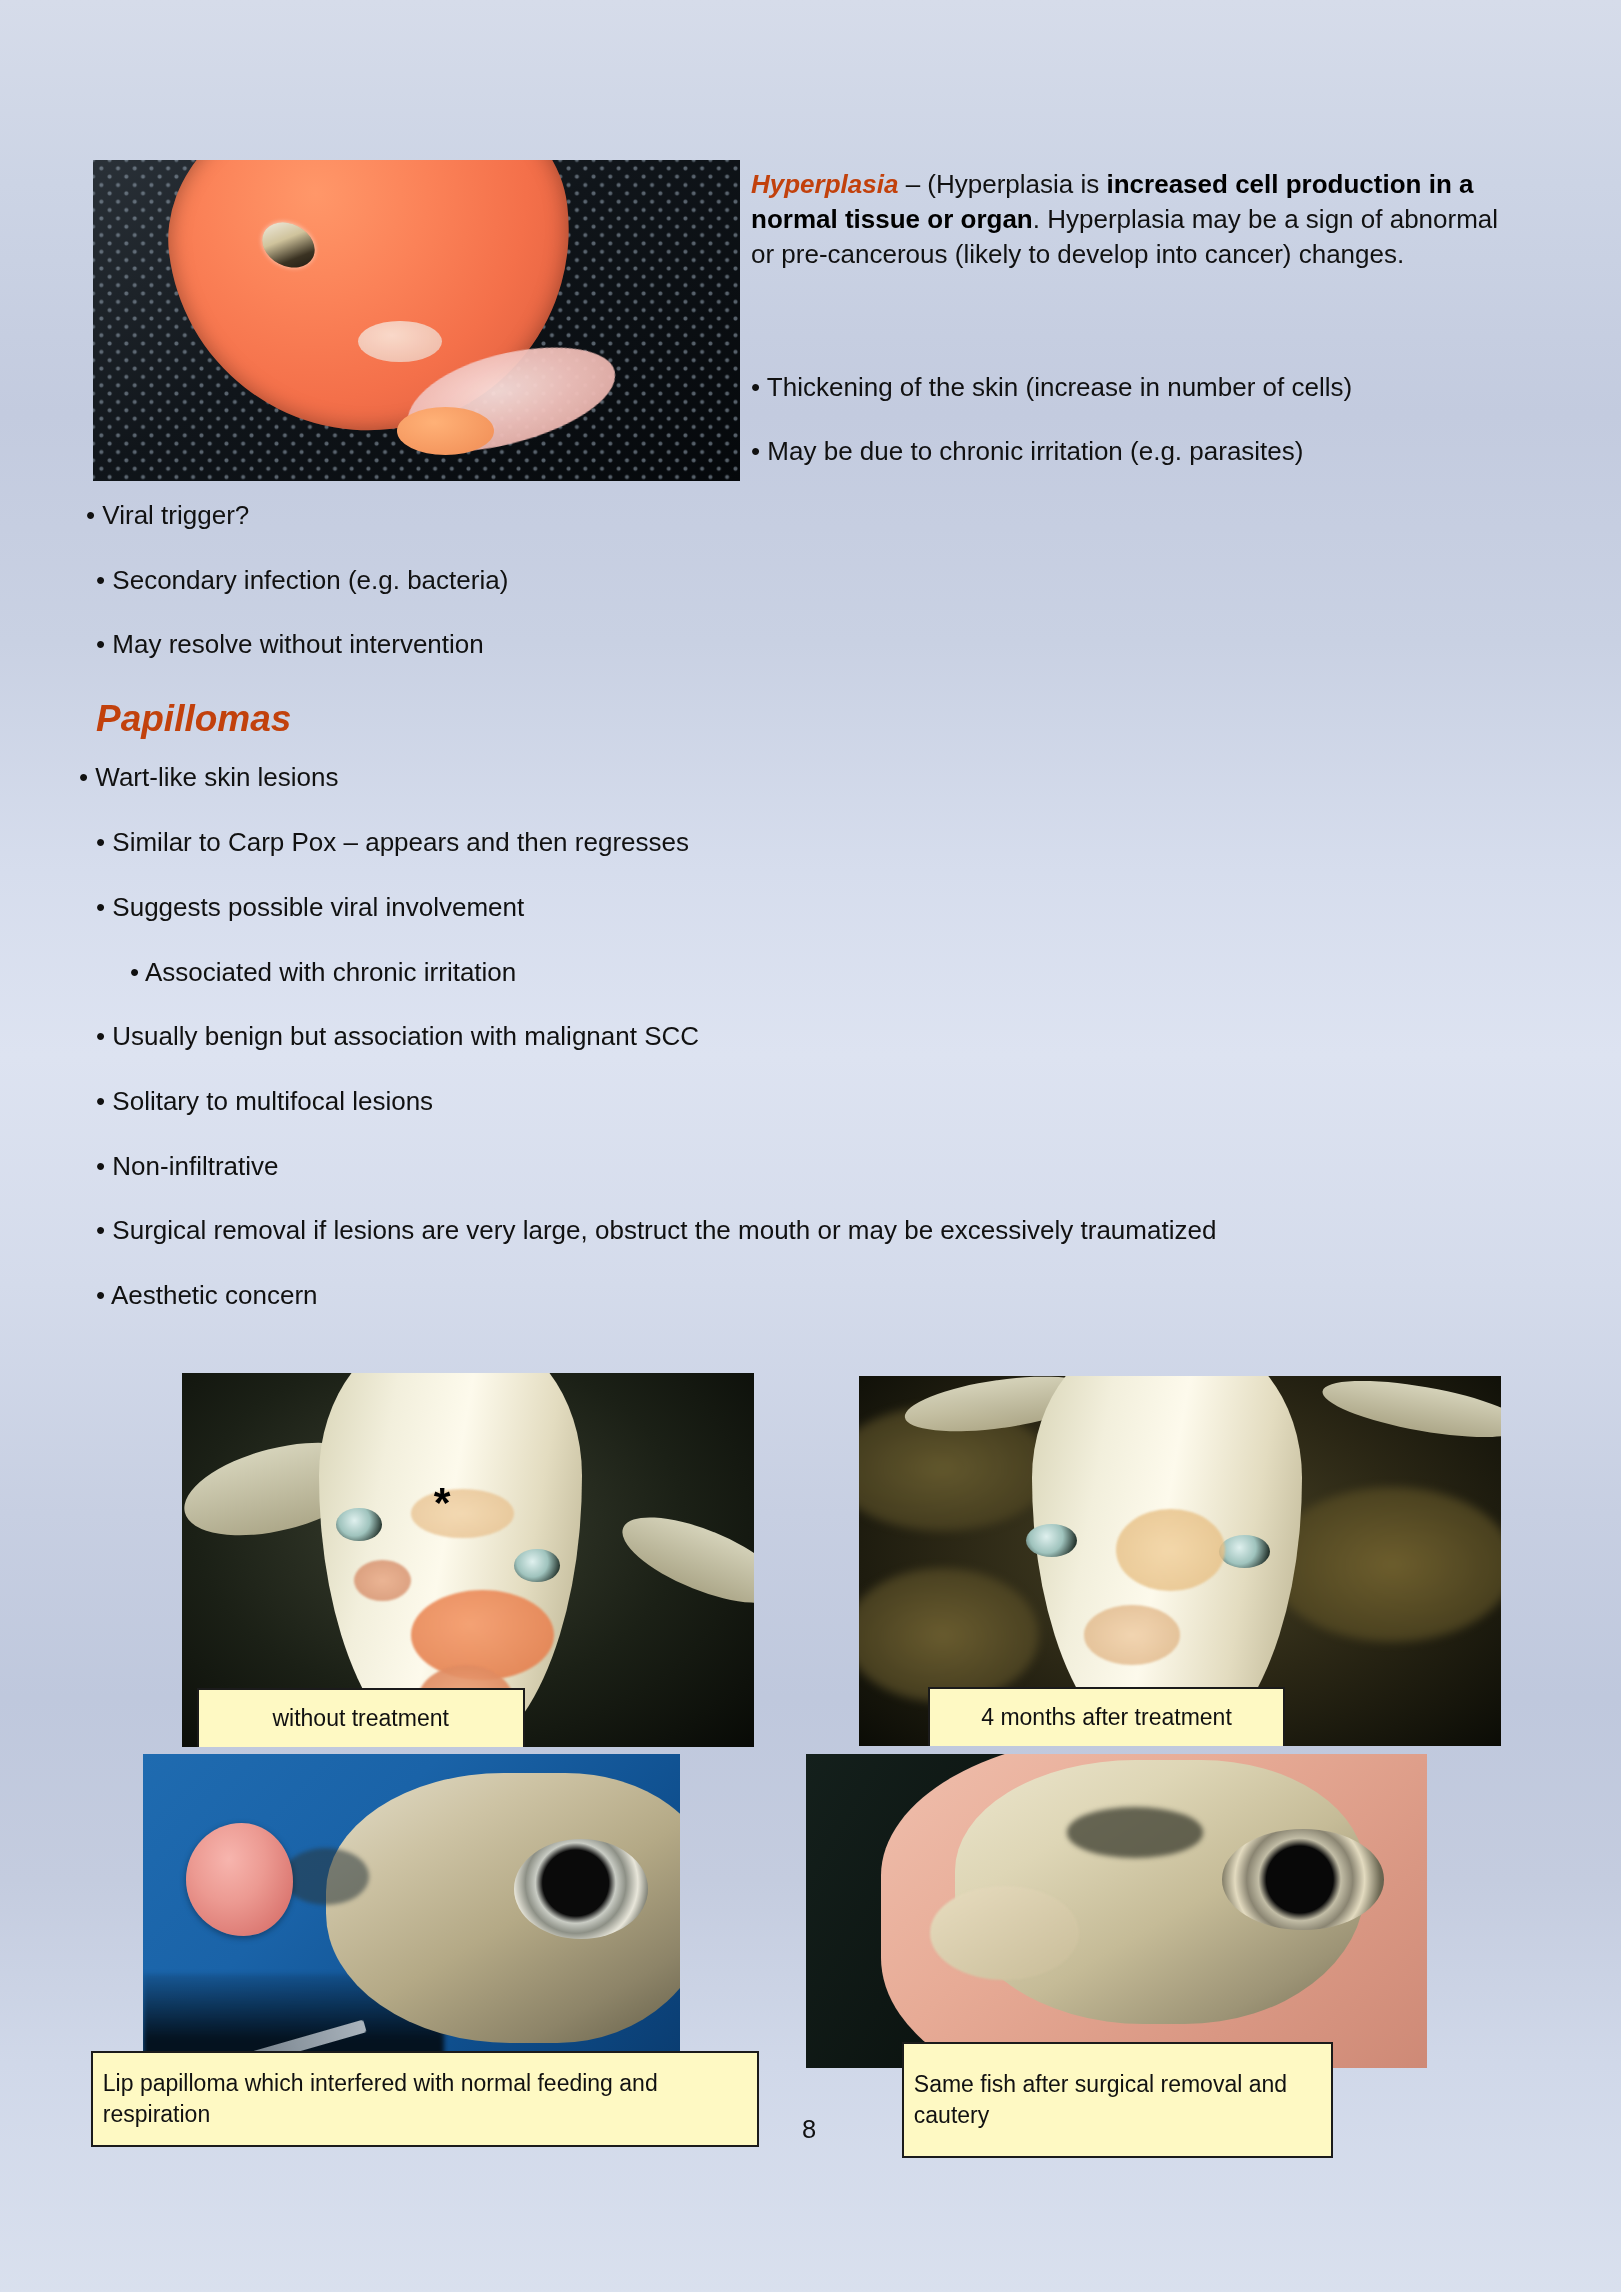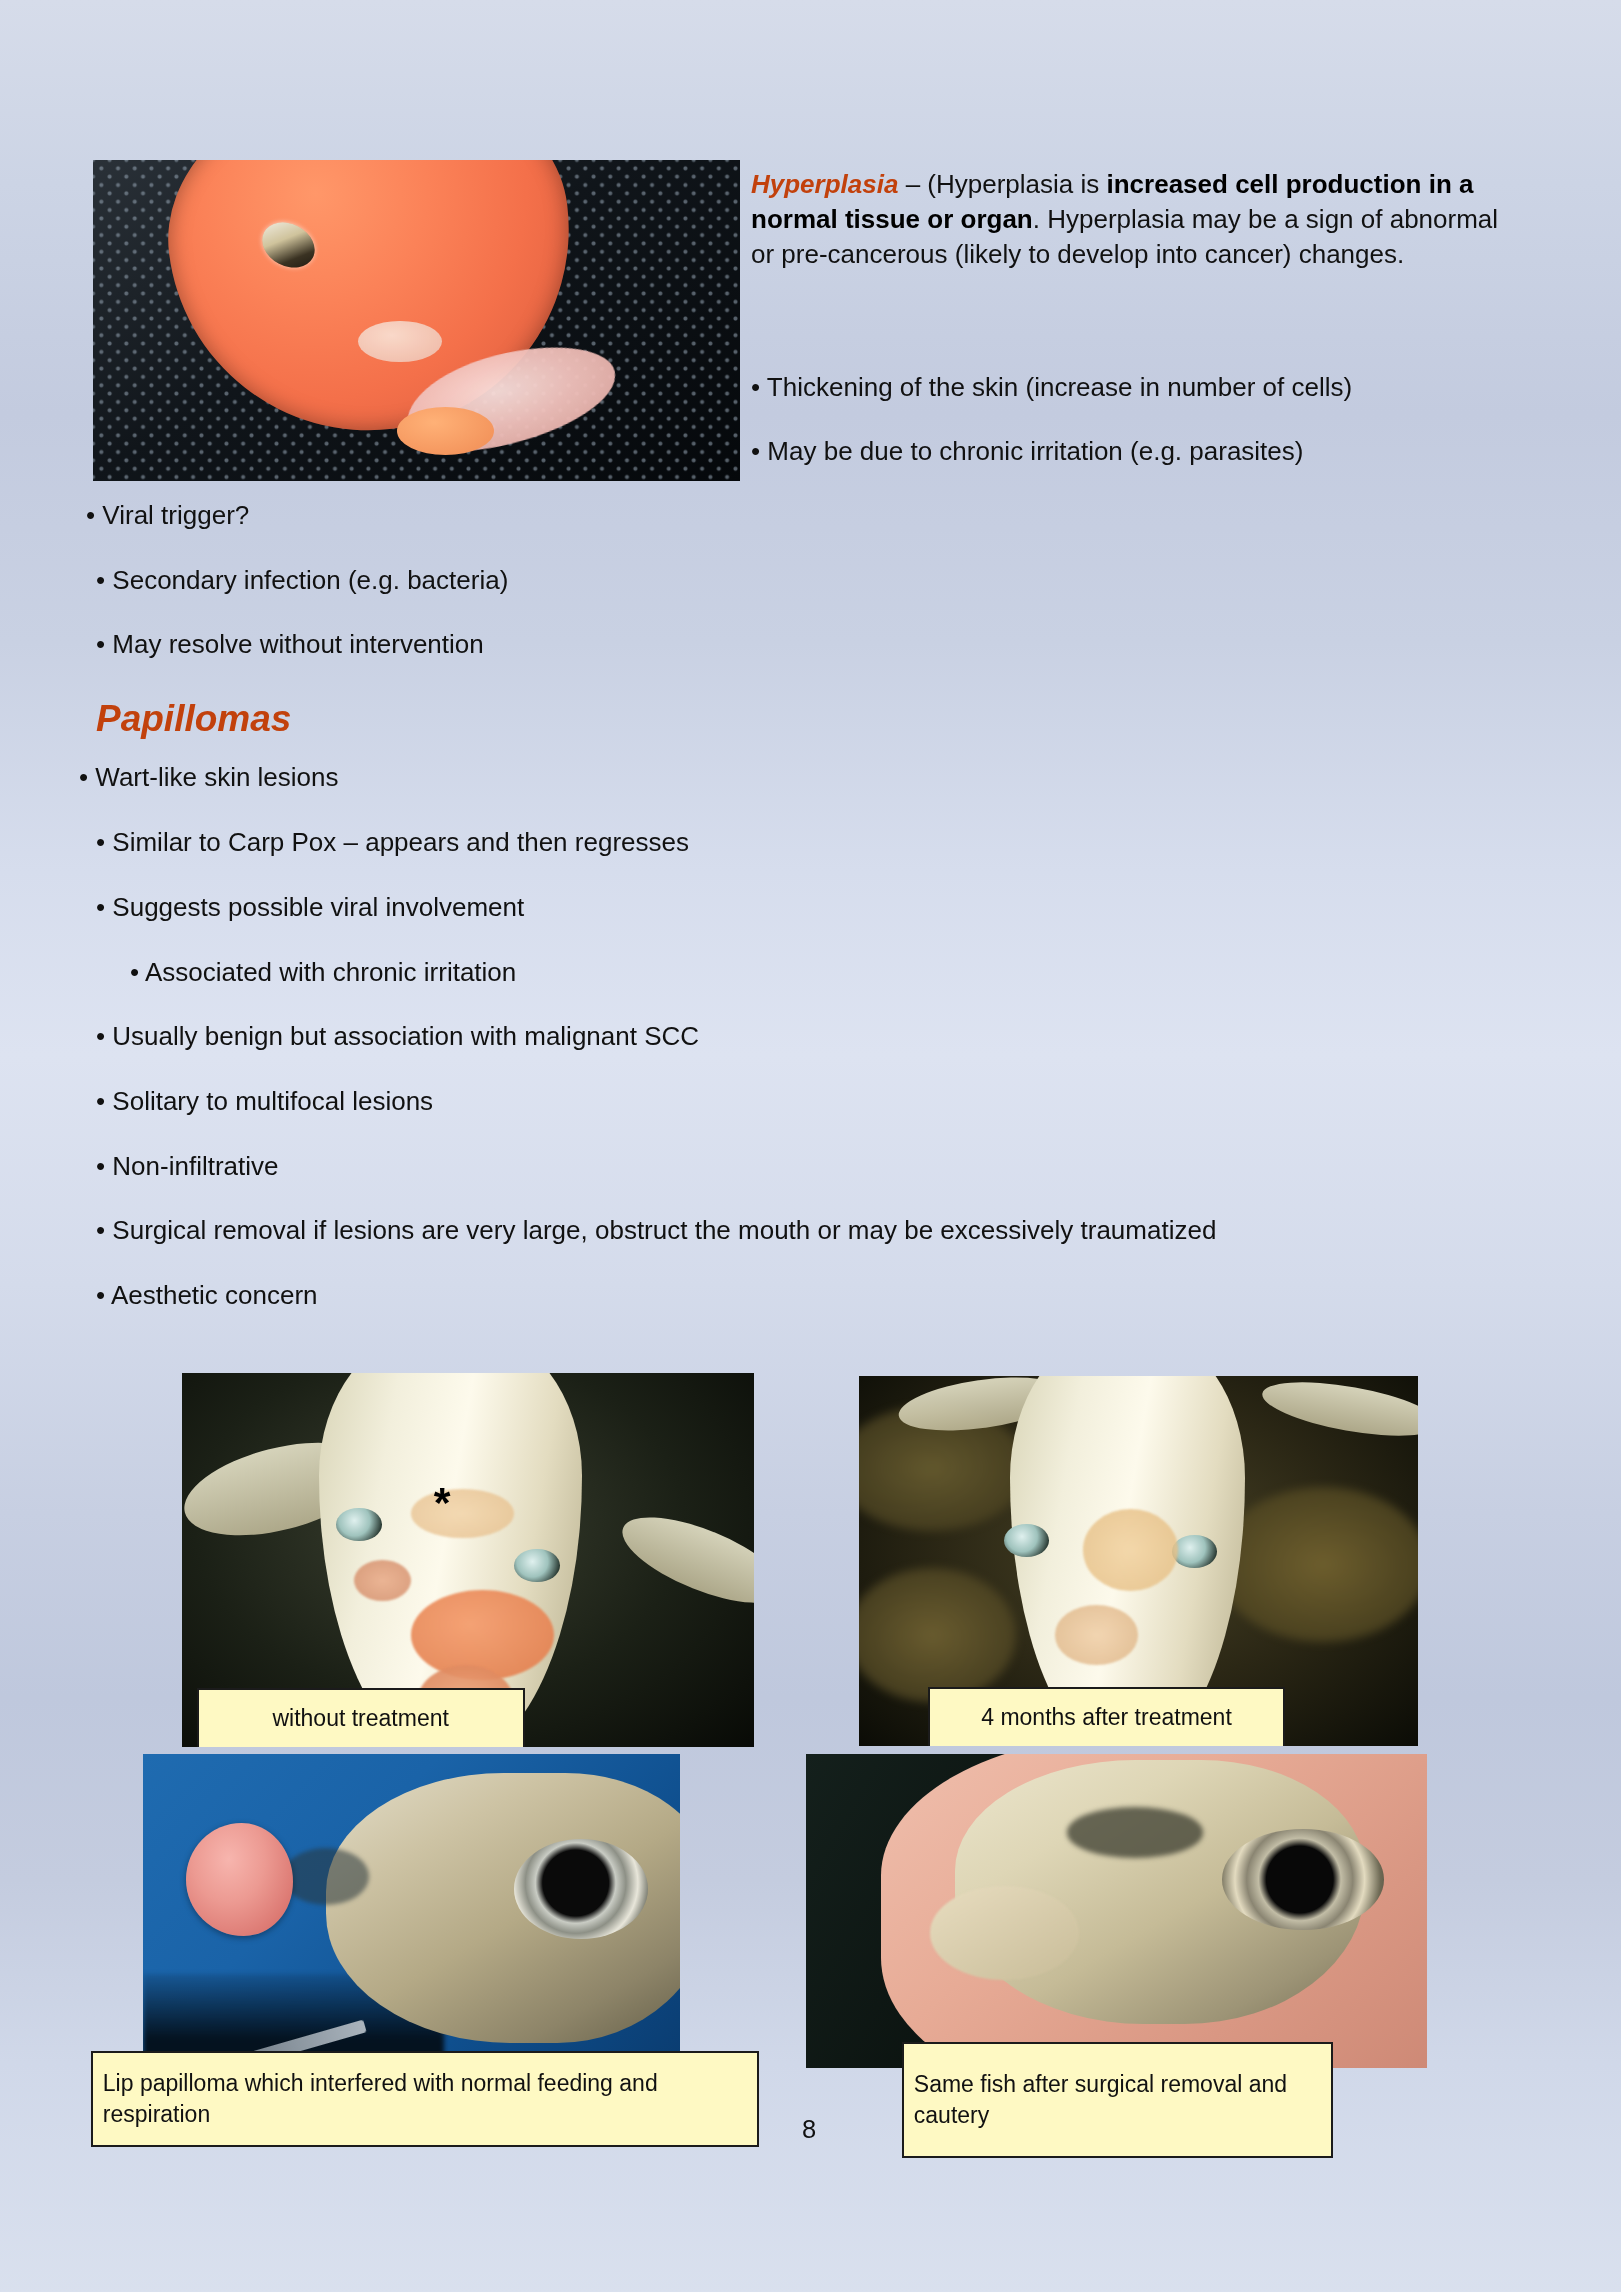--- a/index.html
+++ b/index.html
@@ -195,21 +195,21 @@
     <div class="orangespot" style="left:40%;top:31%;width:18%;height:13%;background:radial-gradient(ellipse,#f1cfa0,#e5bb87);opacity:.75;"></div>
     <div class="orangespot" style="left:40%;top:58%;width:25%;height:24%;background:radial-gradient(ellipse at 42% 38%,#f59e6f,#e07e4e);opacity:.95;"></div>
     <div class="orangespot" style="left:41%;top:78%;width:17%;height:20%;background:radial-gradient(ellipse,#f0a67c,#d97f55);opacity:.9;"></div>
     <div class="orangespot" style="left:30%;top:50%;width:10%;height:11%;background:radial-gradient(ellipse,#e9a682,#cf8460);opacity:.8;"></div>
     <div class="asterisk" style="left:44%;top:29%;font-size:43px;">*</div>
     <div class="caption" style="left:14.7px;bottom:-2px;width:328px;height:61px;">
       <span>without treatment</span>
     </div>
   </div>
 
-  <div class="photo" id="ph3" style="left:859px;top:1376px;width:559px;height:370px;">
+  <div class="photo" id="ph3" style="left:859px;top:1376px;width:642px;height:370px;">
     <div class="fishdark" style="background:radial-gradient(ellipse at 50% 45%,#4a4426 0%,#2b2715 50%,#0b0c06 100%);"></div>
     <div class="orangespot" style="left:-4%;top:8%;width:34%;height:34%;background:radial-gradient(ellipse,#6d6132,#3a3319);opacity:.85;filter:blur(4.9px);"></div>
     <div class="orangespot" style="left:-2%;top:52%;width:30%;height:36%;background:radial-gradient(ellipse,#7a6a36,#3f381c);opacity:.8;filter:blur(4.9px);"></div>
     <div class="orangespot" style="right:-2%;top:30%;width:38%;height:42%;background:radial-gradient(ellipse,#7d6b33,#40391b);opacity:.8;filter:blur(4.9px);"></div>
     <div class="fishfin" style="left:7%;top:1%;width:30%;height:13%;transform:rotate(-8deg);"></div>
     <div class="fishfin" style="right:-4%;top:3%;width:32%;height:12%;transform:rotate(10deg);"></div>
     <div class="fishbody" style="left:27%;width:42%;"></div>
     <div class="fisheye" style="left:26%;top:40%;"></div>
     <div class="fisheye" style="left:56%;top:43%;"></div>
     <div class="orangespot" style="left:40%;top:36%;width:17%;height:22%;background:radial-gradient(ellipse,#f2d09b,#e4bb7f);opacity:.8;"></div>

